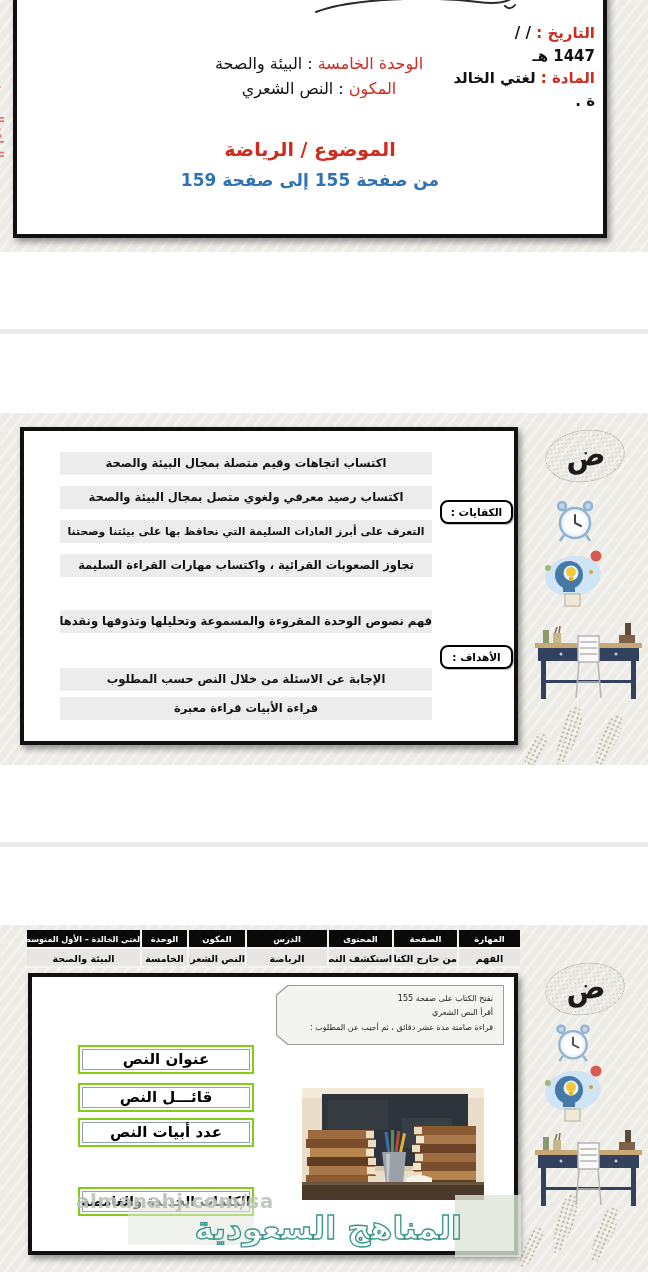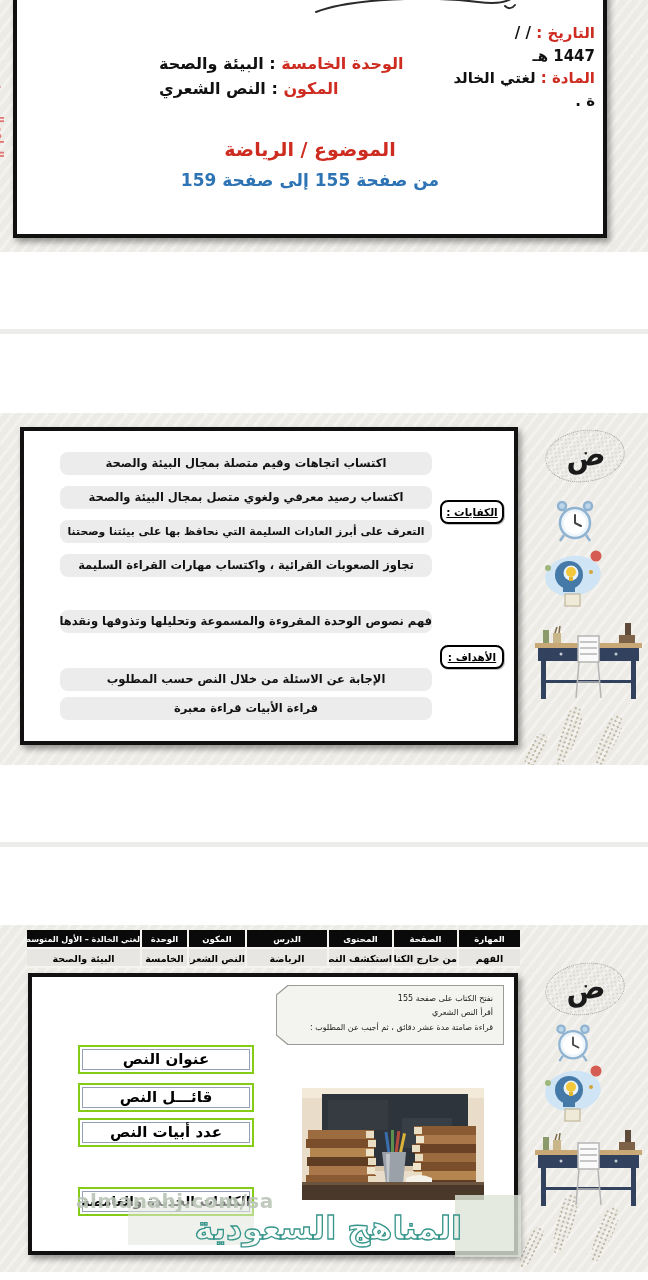--- a/index.html
+++ b/index.html
@@ -30,46 +30,44 @@
 
   
   .bismillah { position:absolute; left:295px; top:16px; }
   .info-col {
     position:absolute; right:8px; top:44px; width:160px;
     direction:rtl; text-align:right; font-size:15px; font-weight:bold; line-height:1.5; color:#111;
   }
   .red { color:#ce2b21; }
   .blue { color:#2e74b5; }
   .unit-block {
-    position:absolute; left:142px; top:74px; width:340px;
-    direction:rtl; text-align:left; font-size:16px; font-weight:bold; line-height:1.55; color:#111;
+    position:absolute; left:132px; top:74px; width:340px;
+    direction:rtl; text-align:center; font-size:16px; font-weight:normal; line-height:1.55; color:#111;
   }
   .topic-line {
     position:absolute; left:0; top:160px; width:100%;
     direction:rtl; text-align:center; font-size:19px; font-weight:bold;
   }
   .pages-line {
     position:absolute; left:0; top:192px; width:100%;
     direction:rtl; text-align:center; font-size:17px; font-weight:bold;
   }
 
   
   .bar {
     position:absolute; left:36px; width:372px; height:23px;
     background:#ececec; direction:rtl; text-align:center;
     font-size:11.5px; font-weight:bold; color:#111; line-height:23px;
     white-space:nowrap;
-    border-radius:8px;
   }
   .tag {
-    position:absolute; left:416px; width:64px; height:24px;
+    position:absolute; left:416px; width:73px; height:24px;
     background:#fff; border:2px solid #000; border-radius:8px;
     direction:rtl; text-align:center; font-size:10.5px; font-weight:bold; line-height:20px;
     box-shadow:1px 1px 0 rgba(0,0,0,.25);
-    text-decoration:underline;
   }
 
   
   .htable { position:absolute; left:22px; top:5px; width:498px; z-index:2; }
   .t-row { display:flex; direction:rtl; }
   .t-cell {
     height:19px; line-height:19px; text-align:center; font-weight:bold;
     direction:rtl; white-space:nowrap; overflow:hidden;
     border-left:2px solid #f5f4f1; border-bottom:2px solid #f5f4f1;
   }

